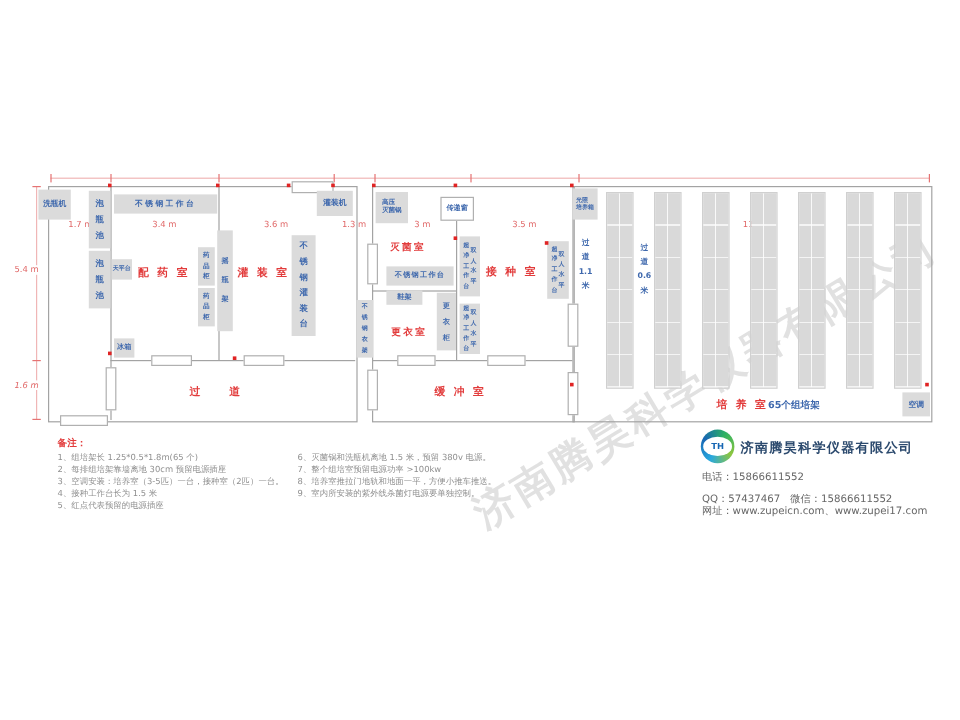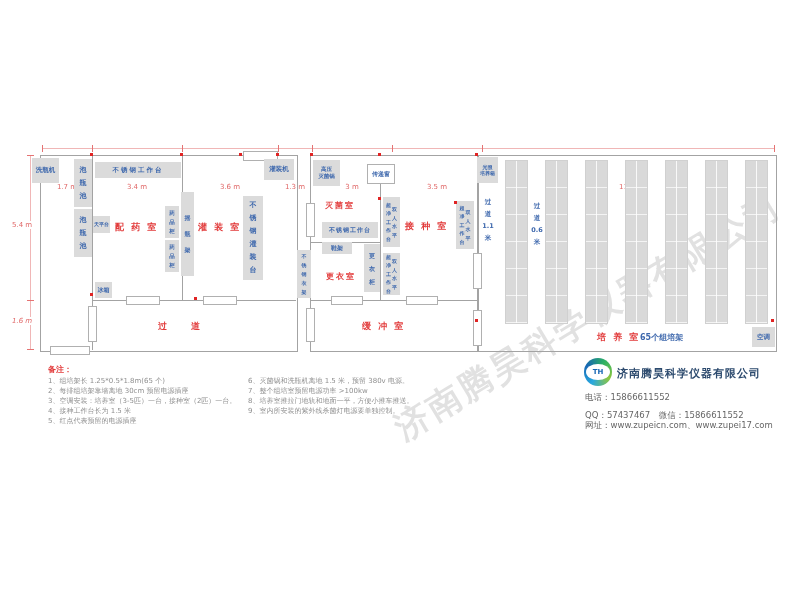--- a/index.html
+++ b/index.html
@@ -4,21 +4,21 @@
 <style>
   html,body{margin:0;padding:0;background:#fff;}
   #page{position:relative;width:800px;height:600px;background:#ffffff;overflow:hidden;
         font-family:"DejaVu Sans","Liberation Sans",sans-serif;}
   .wm{position:absolute;white-space:nowrap;color:#c9c9c9;opacity:.55;font-size:34px;
       letter-spacing:3px;transform:rotate(-31deg);transform-origin:0 50%;font-weight:bold;}
   .outline{position:absolute;border:1px solid #a3a3a3;background:transparent;}
   .wall{position:absolute;background:#a3a3a3;}
   .open{position:absolute;background:#ffffff;border:1px solid #b0b0b0;}
   .box{position:absolute;background:#dbdbdb;color:#3e68ad;font-weight:bold;display:flex;
-       align-items:center;justify-content:center;text-align:center;white-space:pre-line;
+       align-items:center;justify-content:center;white-space:pre-line;
        font-size:6px;line-height:1.25;}
   .room{position:absolute;color:#e23b3b;font-weight:bold;font-size:9px;letter-spacing:2px;
         white-space:pre;}
   .bluetxt{position:absolute;color:#3e68ad;font-weight:bold;white-space:pre-line;text-align:center;}
   .dimline{position:absolute;background:#f0b6b6;}
   .tick{position:absolute;background:#e57373;}
   .dim{position:absolute;color:#e06666;font-size:7px;background:#fff;padding:0 2px;
        transform:translateX(-50%);white-space:nowrap;margin-top:39px;}
   .dimv{position:absolute;color:#e06666;font-size:7px;background:#fff;white-space:nowrap;}
   .dot{position:absolute;width:3px;height:3px;background:#e02424;}

